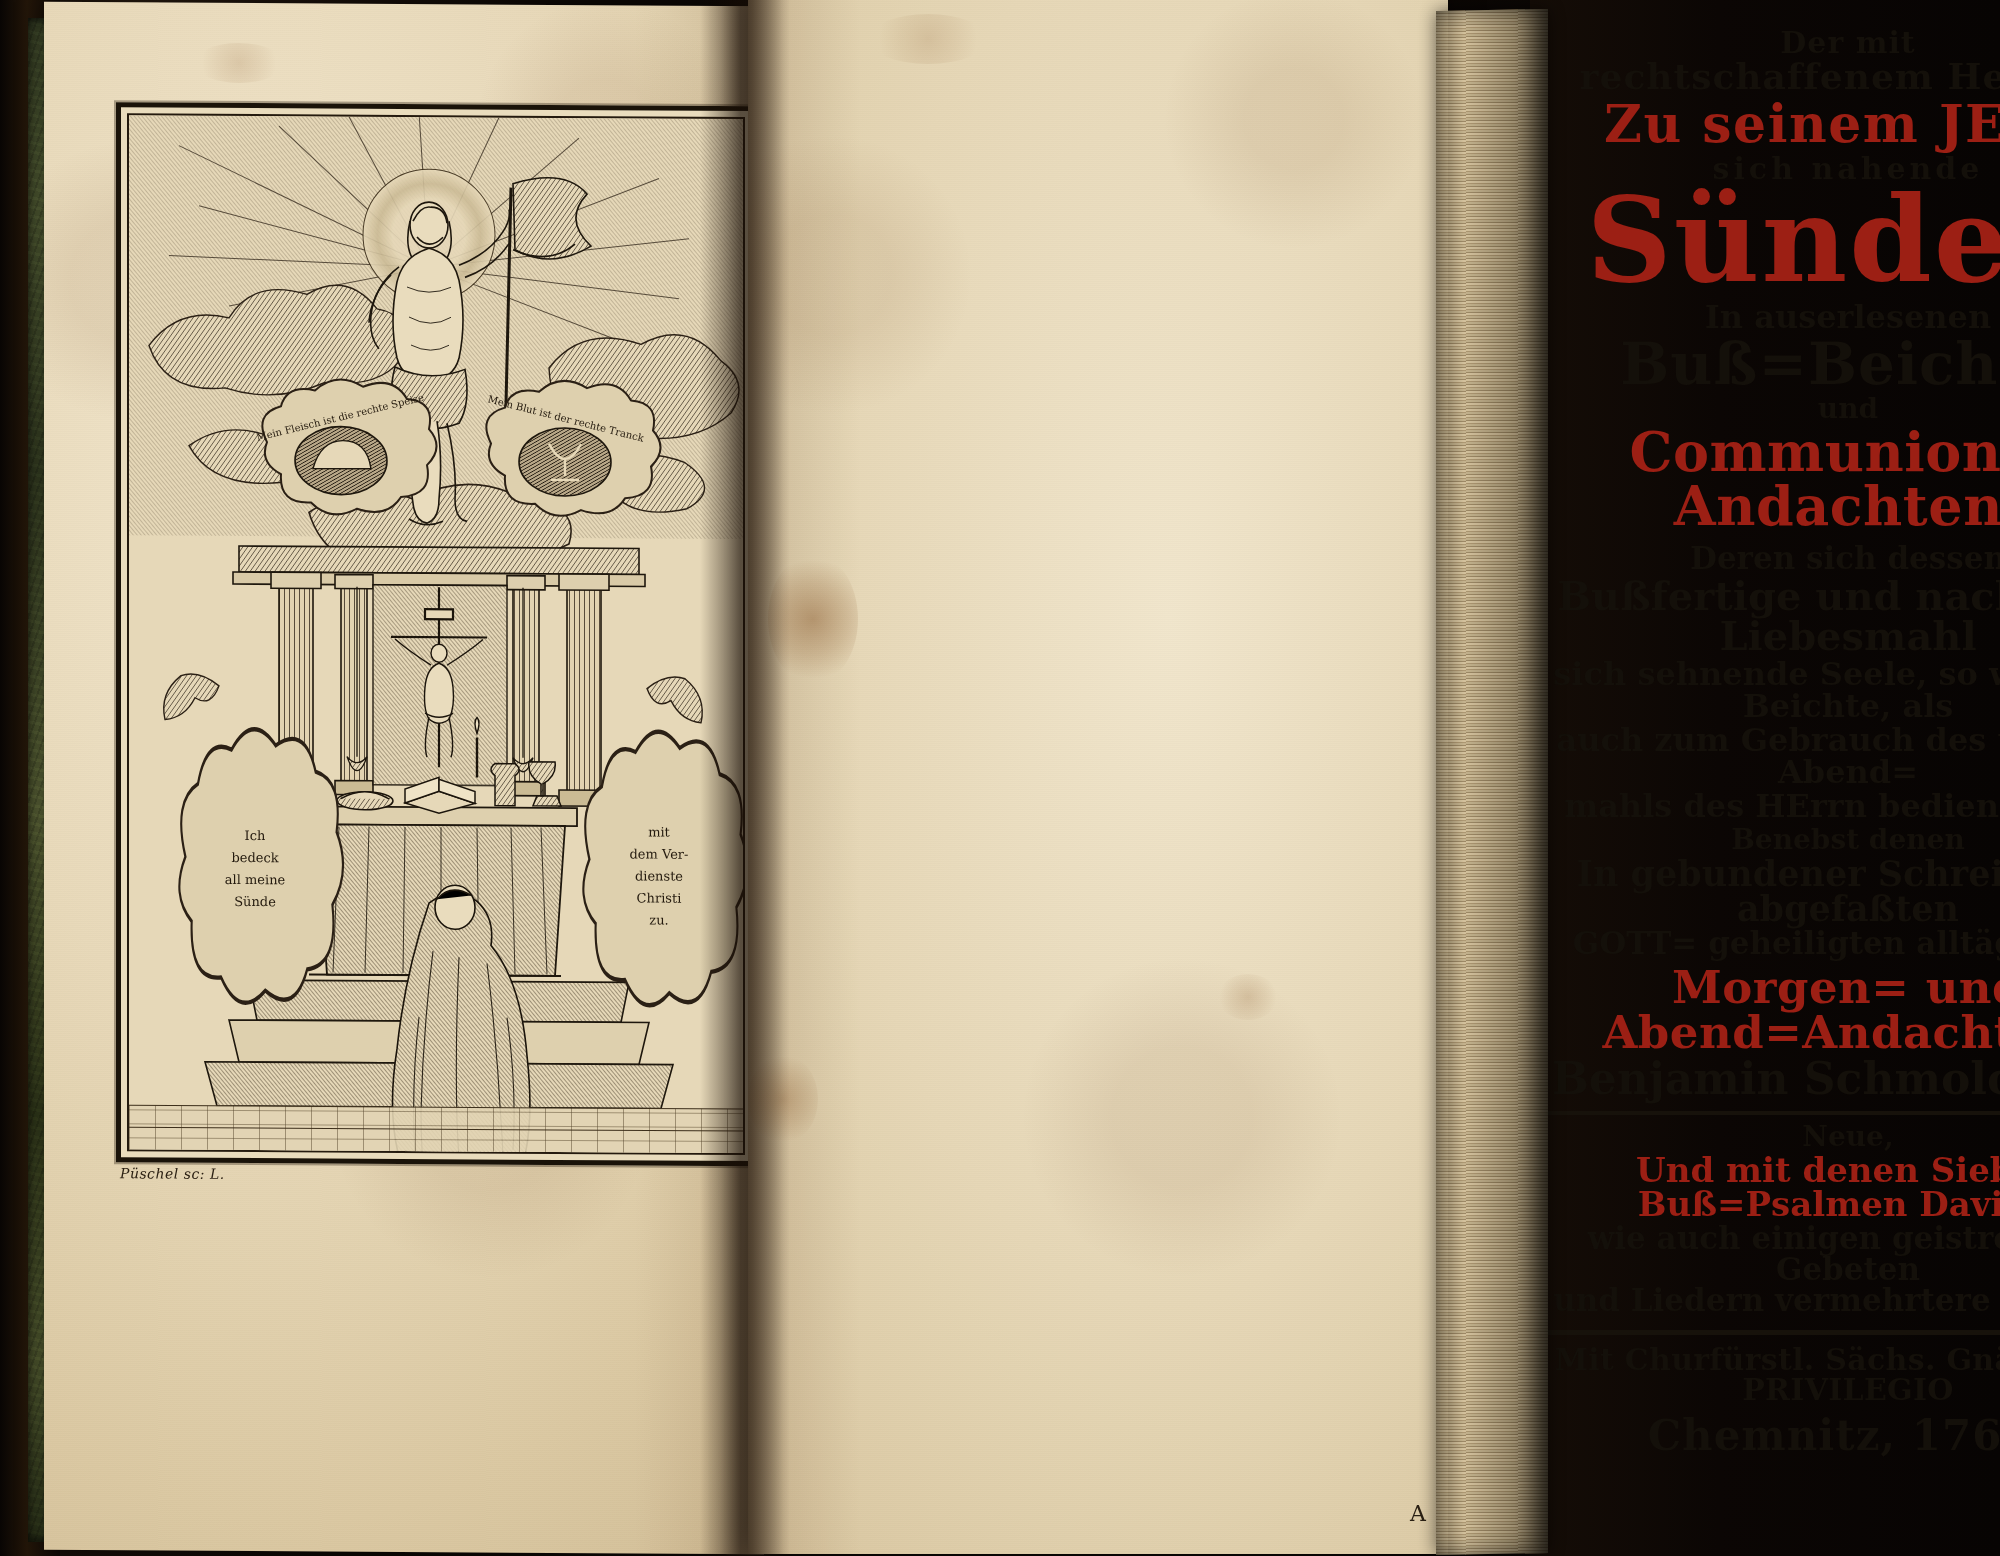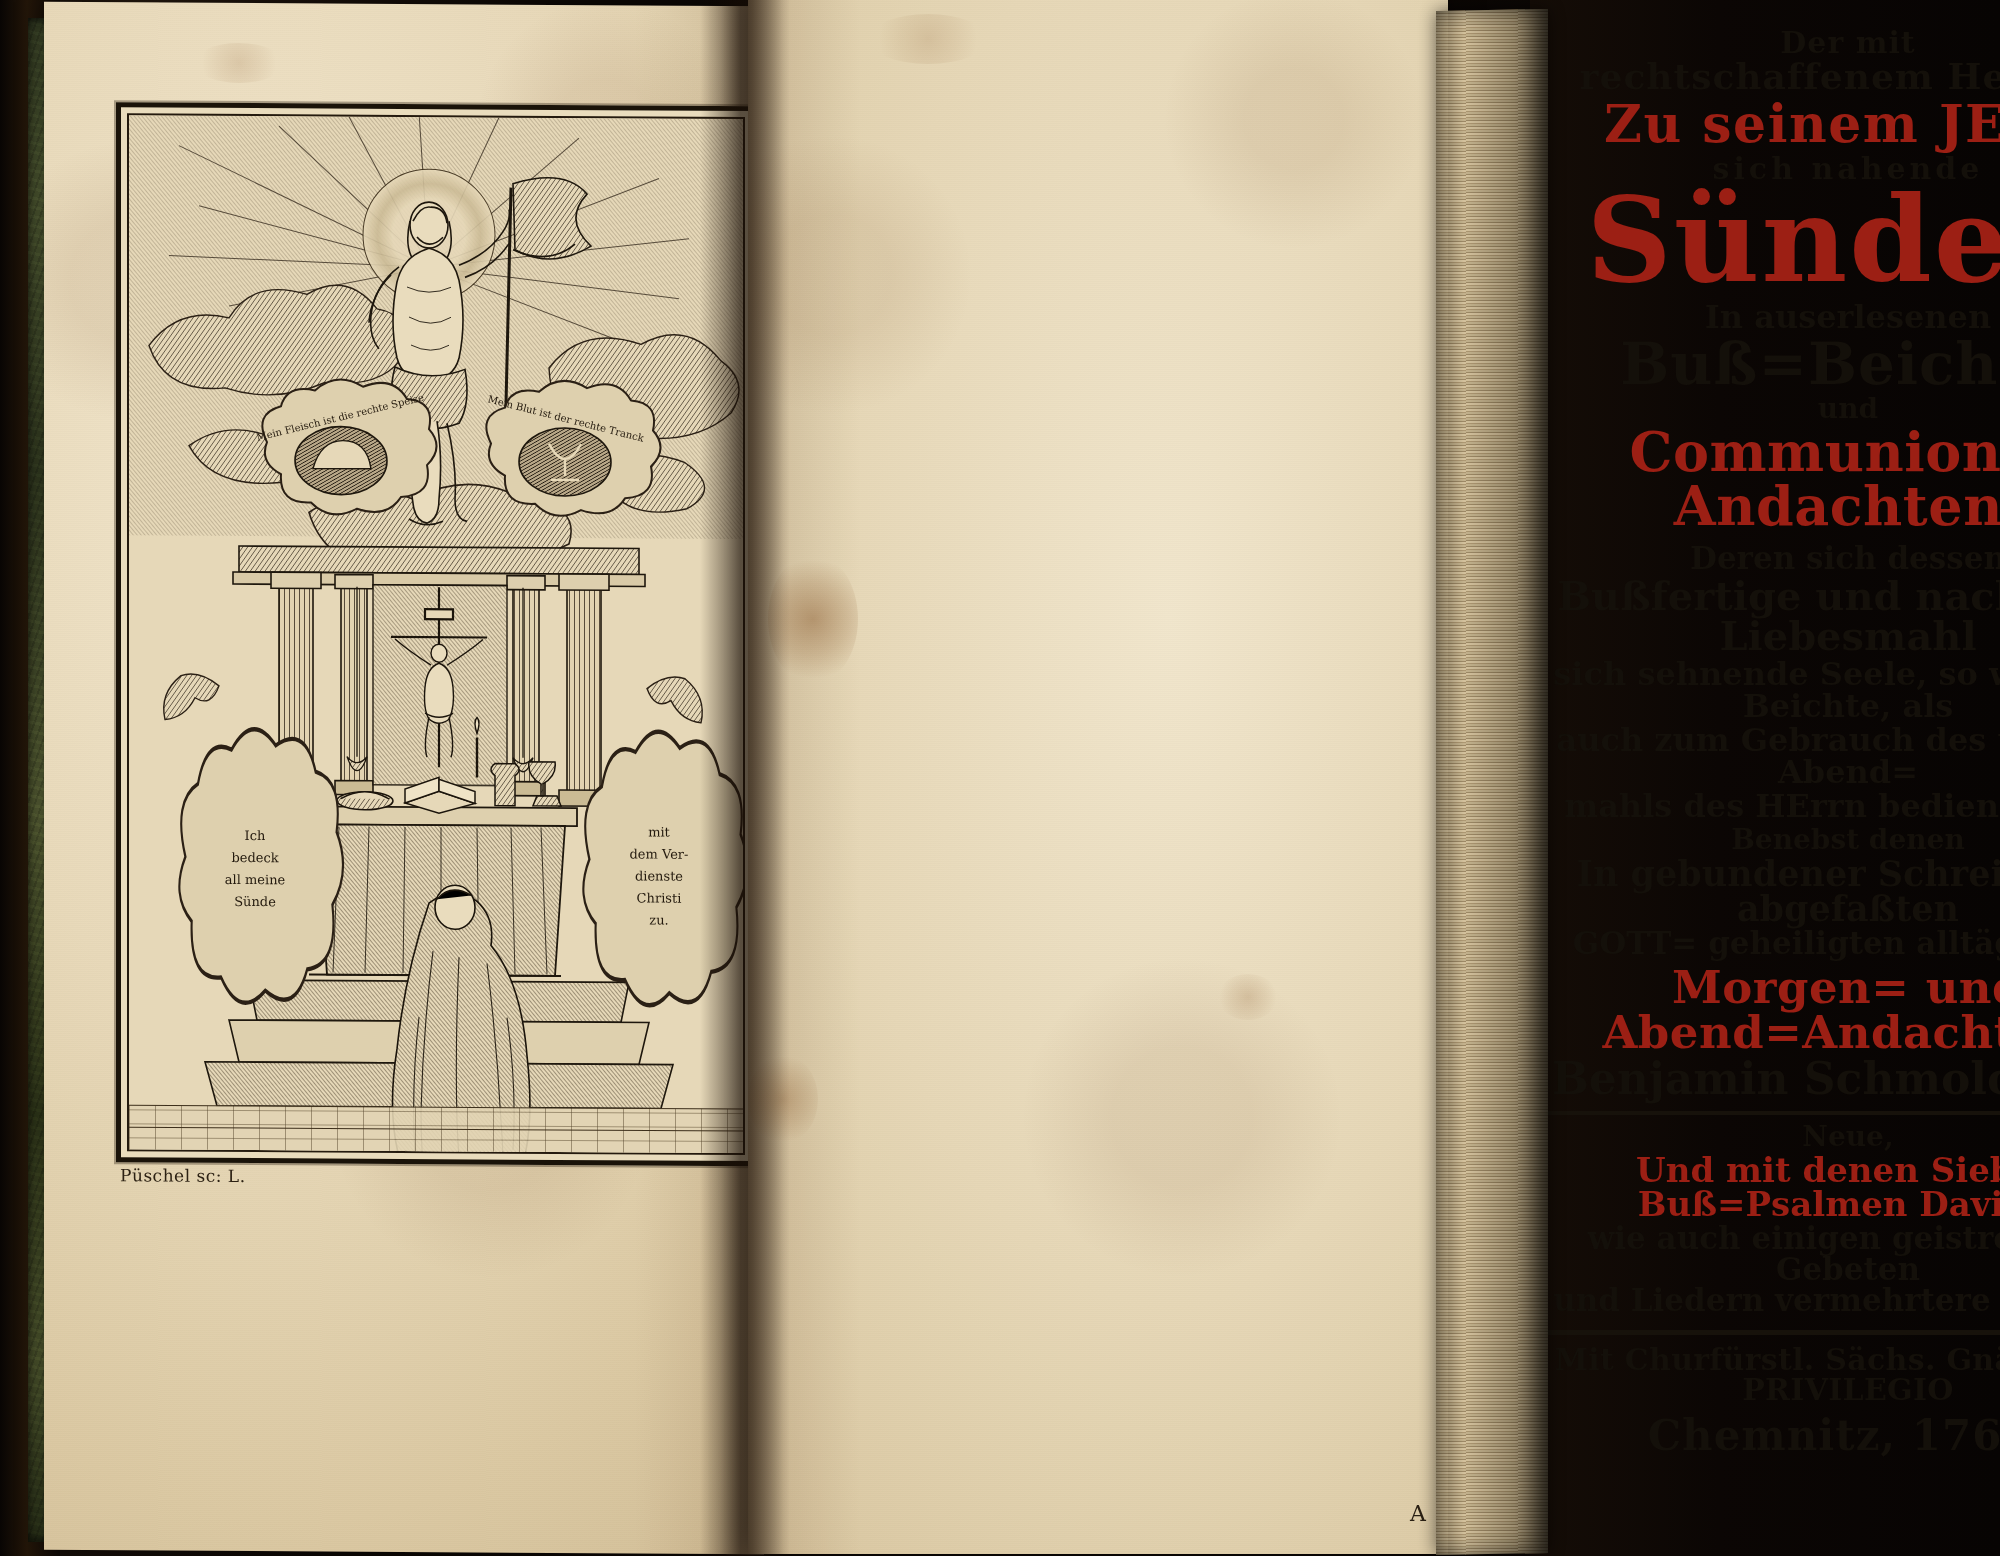--- a/index.html
+++ b/index.html
@@ -146,21 +146,22 @@
   .plate-inner {
     position: absolute; inset: 6px;
     border: 2px solid #241a0e;
     background: #e6d8b8;
     overflow: hidden;
   }
   .plate-caption {
     position: absolute;
     left: 76px; top: 1163px;
     font-family: "DejaVu Serif", serif;
-    font-size: 17px;
+    font-style: italic;
+    font-size: 14px;
     color: #2c2113;
     letter-spacing: .5px;
   }
 
   
   .title-page {
     position: absolute;
     left: 770px; top: 28px;
     width: 660px; height: 1500px;
     color: #17120b;

